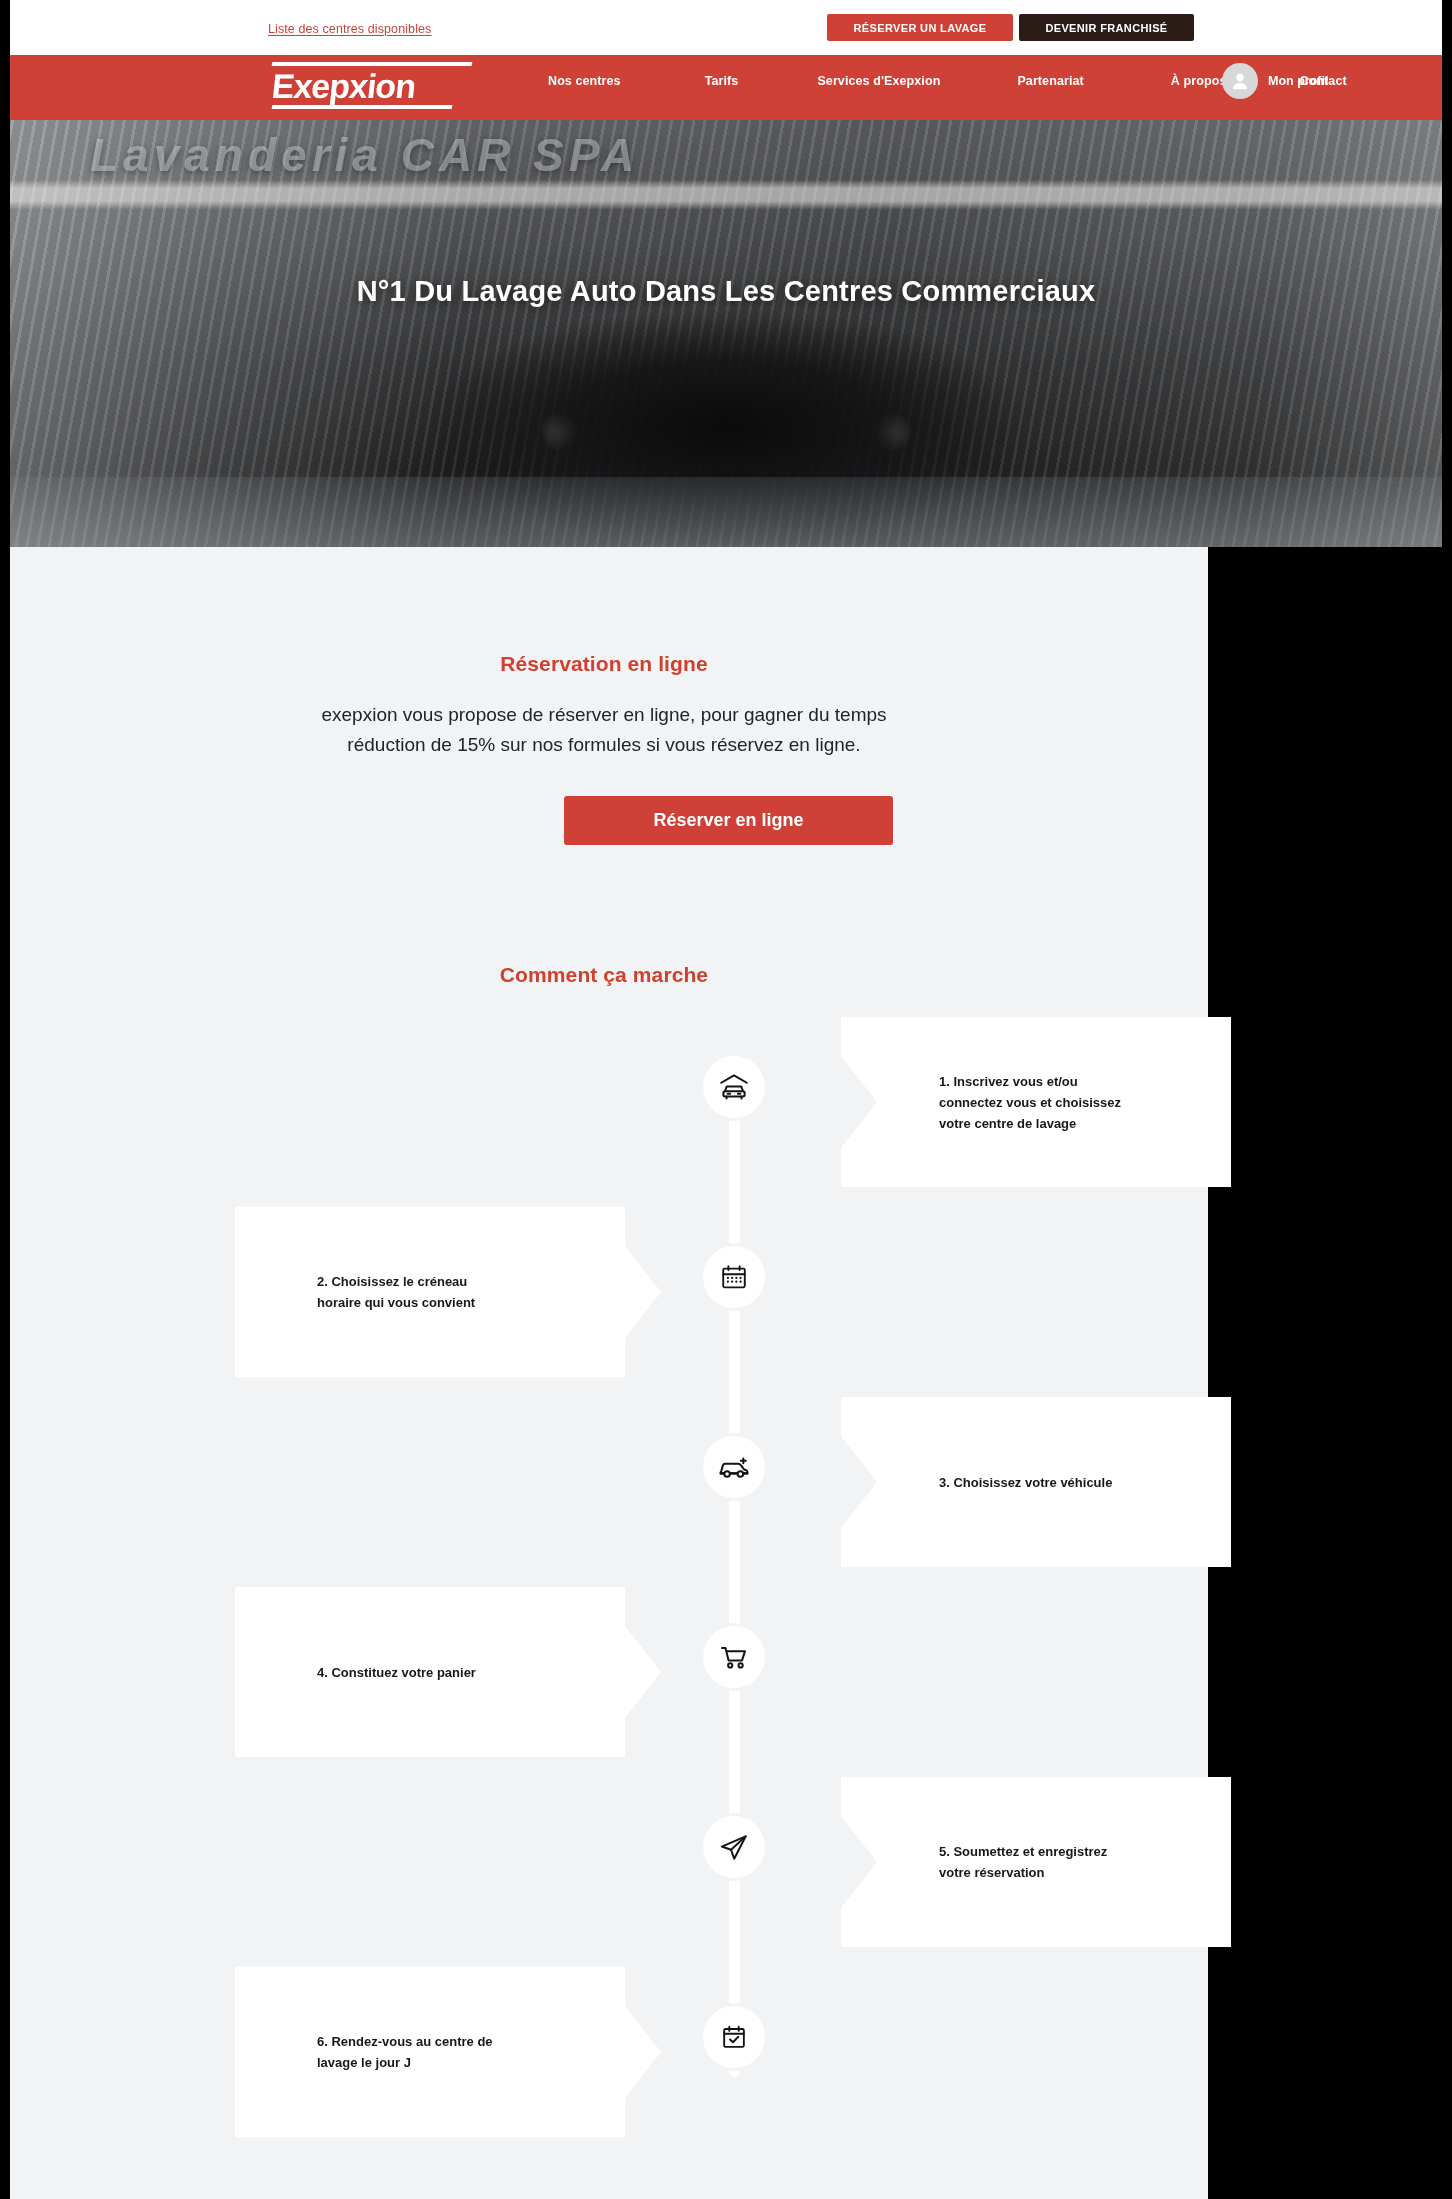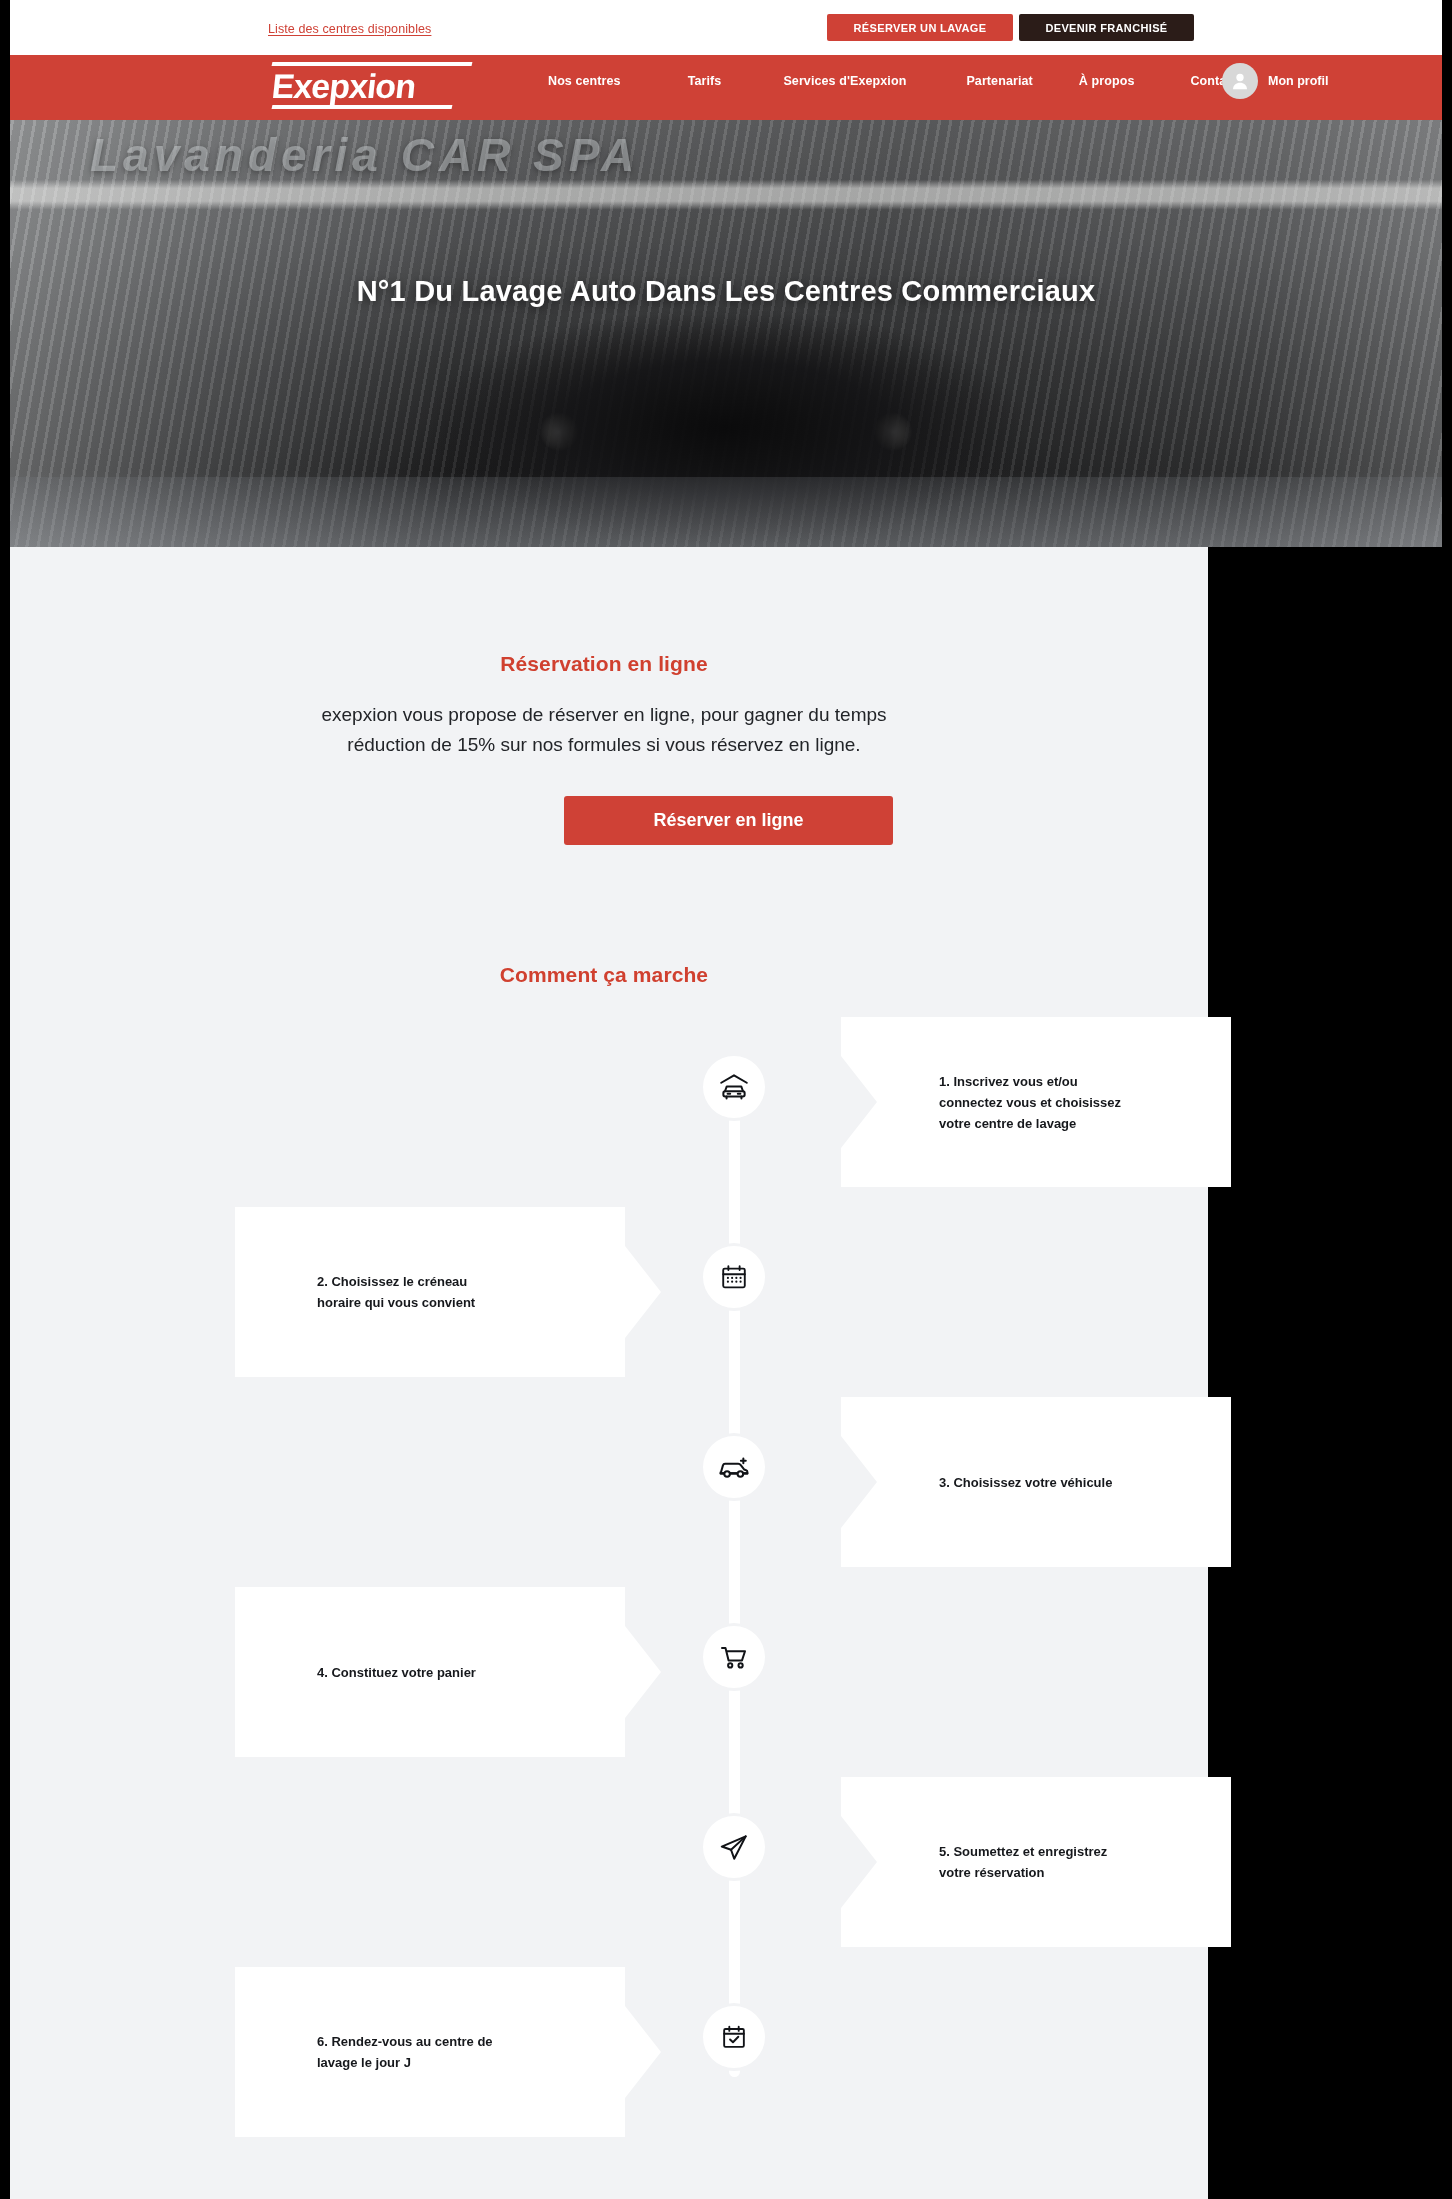--- a/index.html
+++ b/index.html
@@ -89,33 +89,33 @@
     height: 4px; background:#fff; width: 180px;
     margin-top: 1px;
     transform: skewX(-12deg);
   }
 
   .nav-items {
     position: absolute;
     left: 548px; top: 74px;
     display: flex;
     align-items: center;
-    gap: 0px;
+    gap: 17px;
   }
   .nav-item {
     font-size: 12.5px;
     font-weight: bold;
     color: #ffffff;
     white-space: nowrap;
     letter-spacing: .1px;
   }
   .nav-gap-1 { margin-right: 67px; }
   .nav-gap-2 { margin-right: 62px; }
   .nav-gap-3 { margin-right: 60px; }
-  .nav-gap-4 { margin-right: 46px; }
+  .nav-gap-4 { margin-right: 70px; }
   .nav-gap-5 { margin-right: 56px; }
 
   .profile-wrap {
     position: absolute;
     left: 1222px; top: 63px;
     display: flex;
     align-items: center;
     gap: 10px;
   }
   .avatar {

